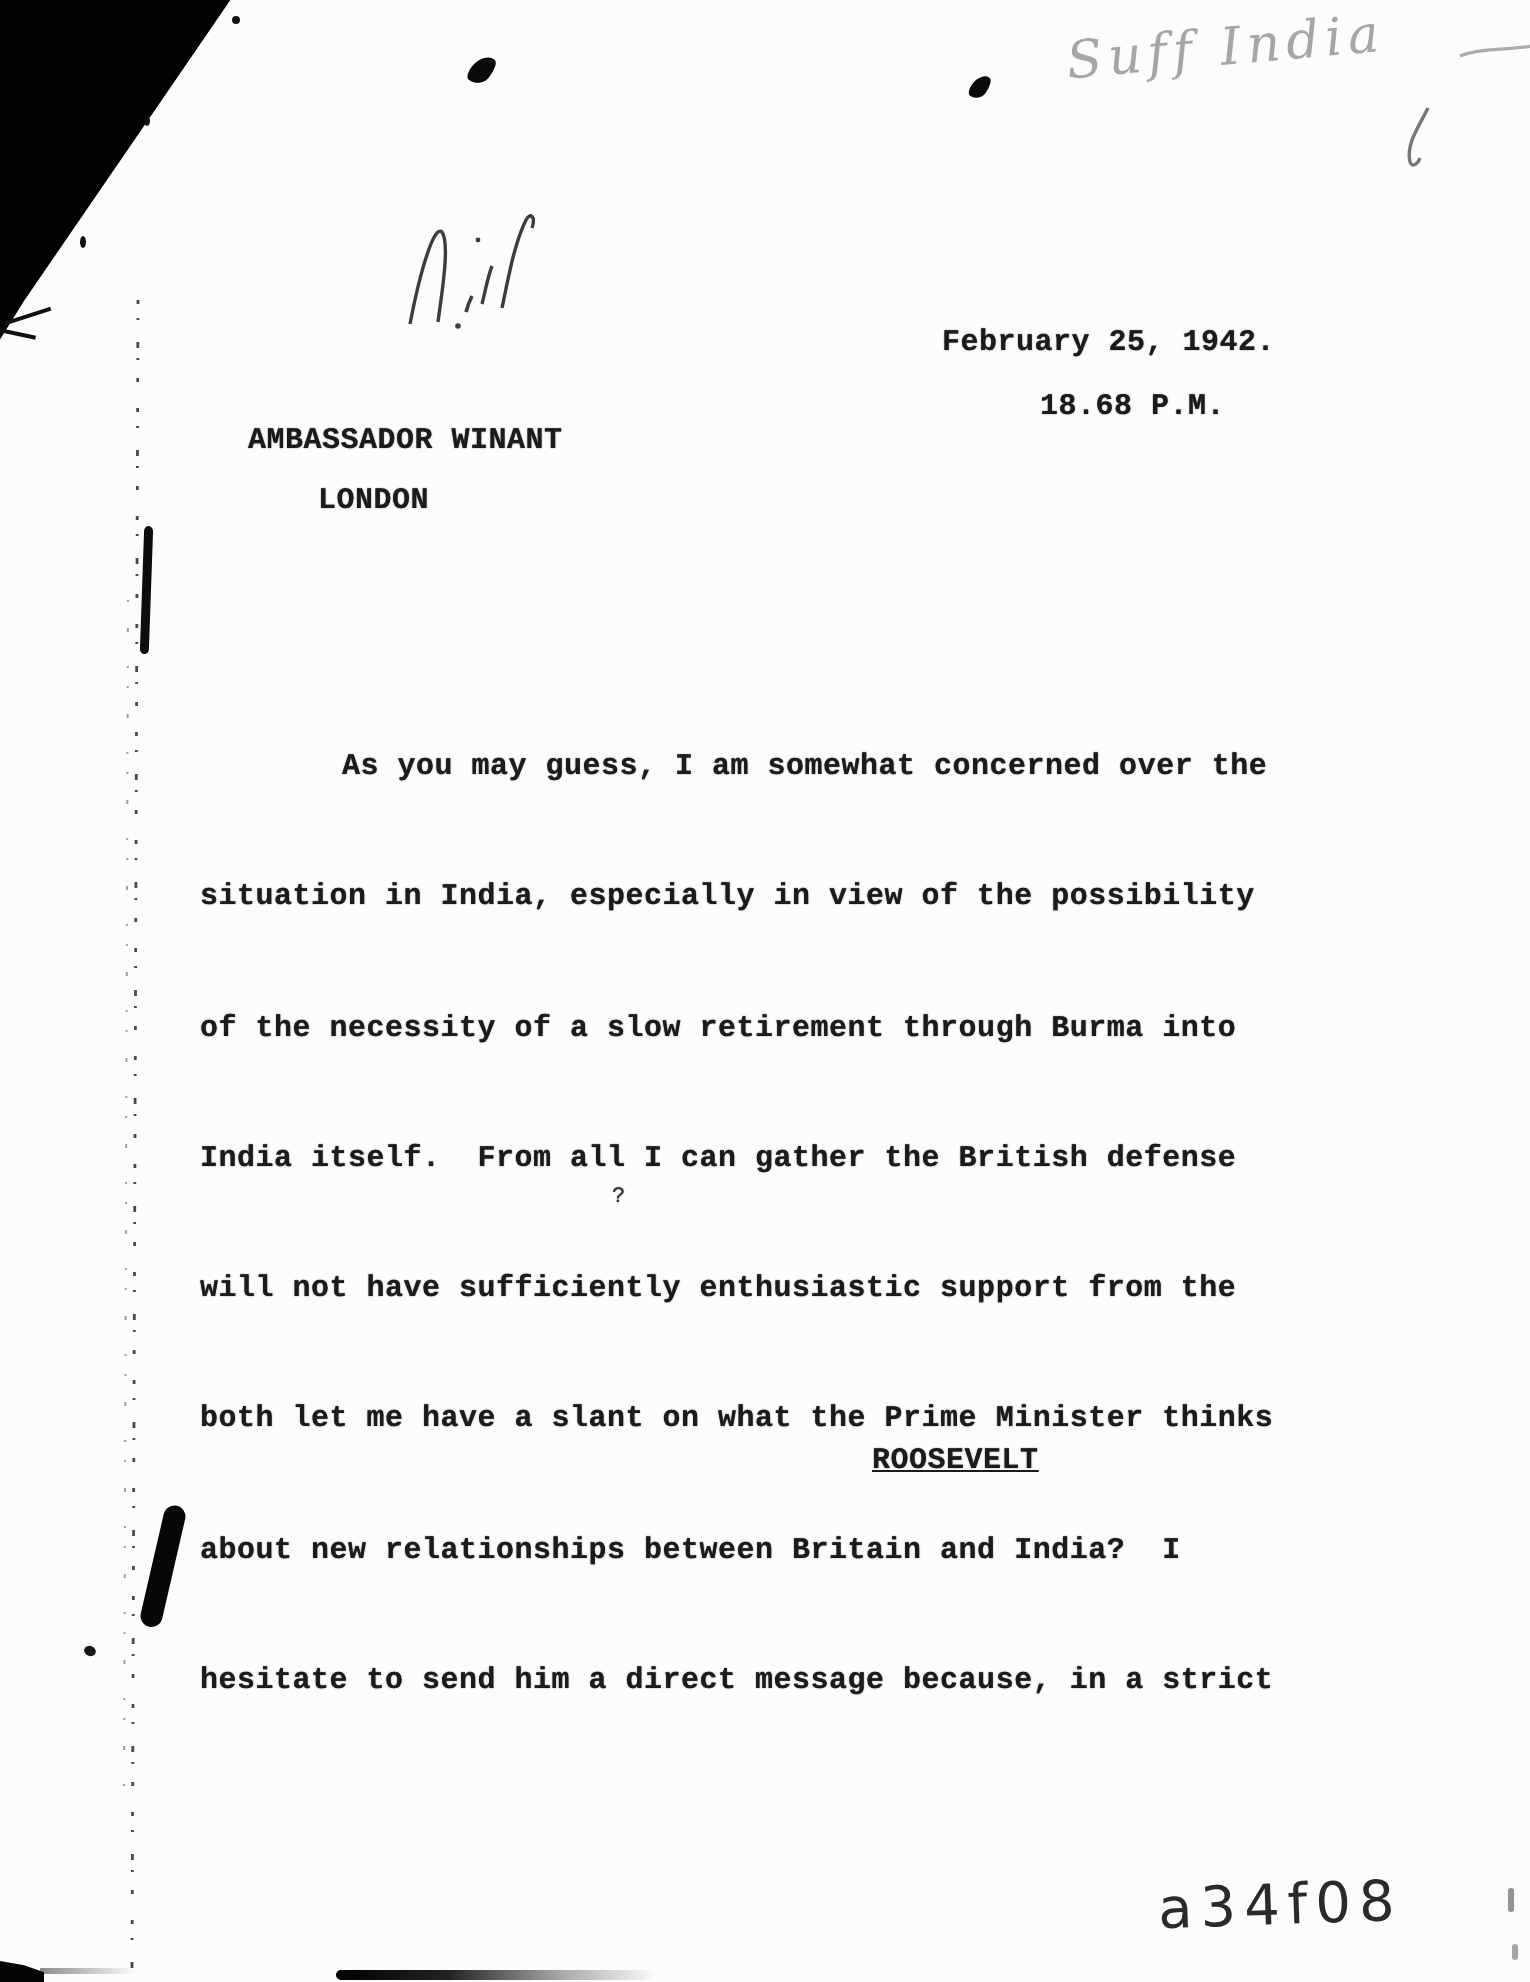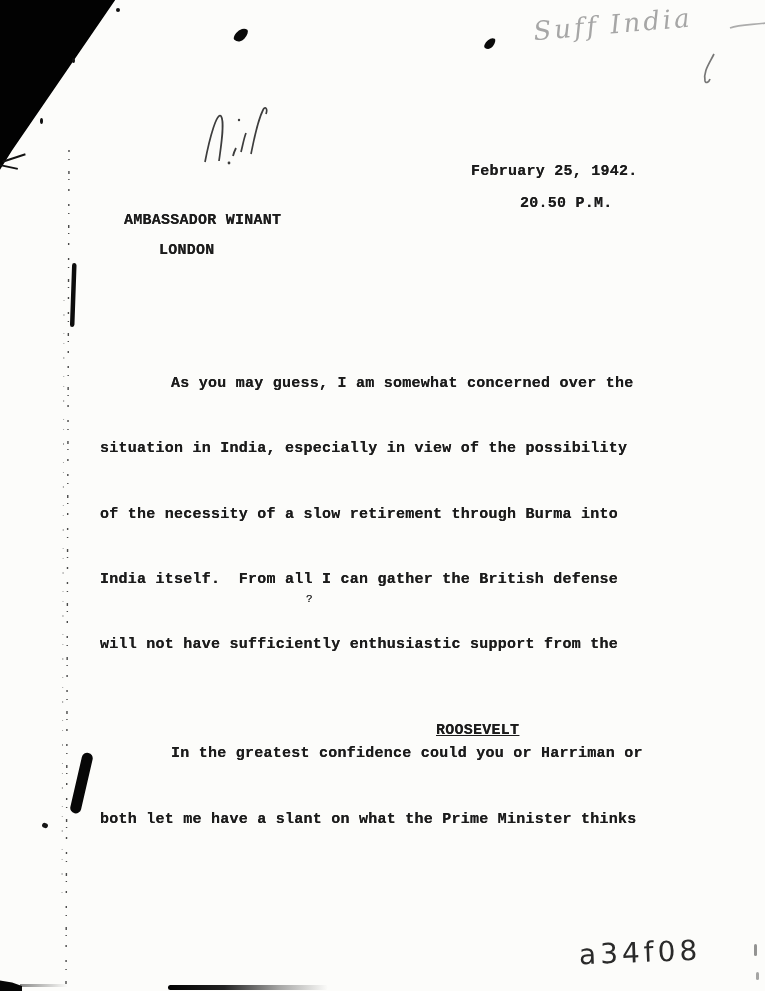--- a/index.html
+++ b/index.html
@@ -129,33 +129,34 @@
     <path d="M12,62 C17,36 24,12 28,16 C32,22 28,46 26,61" stroke="#3d3d3d" stroke-width="1.7" fill="none"></path>
     <path d="M40,56 C41,52 42,50 43,48" stroke="#3d3d3d" stroke-width="1.8" fill="none"></path>
     <path d="M48,52 C50,44 51,38 53,33" stroke="#3d3d3d" stroke-width="1.7" fill="none"></path>
     <path d="M58,54 C61,40 64,22 70,10 C72,6 75,8 73,14" stroke="#3d3d3d" stroke-width="1.7" fill="none"></path>
     <circle cx="36" cy="63" r="1.4" fill="#3d3d3d"></circle>
     <circle cx="46" cy="20" r="1.2" fill="#3d3d3d"></circle>
   </svg>
   <div class="hand-code">a34f08</div>
 
   <div class="typed date-line">February 25, 1942.</div>
-  <div class="typed time-line">20.50 P.M.</div>
+  <div class="typed time-line">18.68 P.M.</div>
 
   <div class="typed addr-1">AMBASSADOR WINANT</div>
   <div class="typed addr-2">LONDON</div>
 
   <div class="typed body-block">
     <div class="line indented">As you may guess, I am somewhat concerned over the</div>
     <div class="line">situation in India, especially in view of the possibility</div>
     <div class="line">of the necessity of a slow retirement through Burma into</div>
     <div class="line">India itself.  From all I can gather the British defense</div>
     <div class="line">will not have sufficiently enthusiastic support from the</div>
-    <div class="line indented">In the greatest confidence could you or Harriman or</div>
     <div class="line">both let me have a slant on what the Prime Minister thinks</div>
+    <div class="line">about new relationships between Britain and India?  I</div>
+    <div class="line">hesitate to send him a direct message because, in a strict</div>
     
     
     
   </div>
 
   <div class="typed stray-mark">?</div>
 
   <div class="typed signature">ROOSEVELT</div>
 
 </div>

